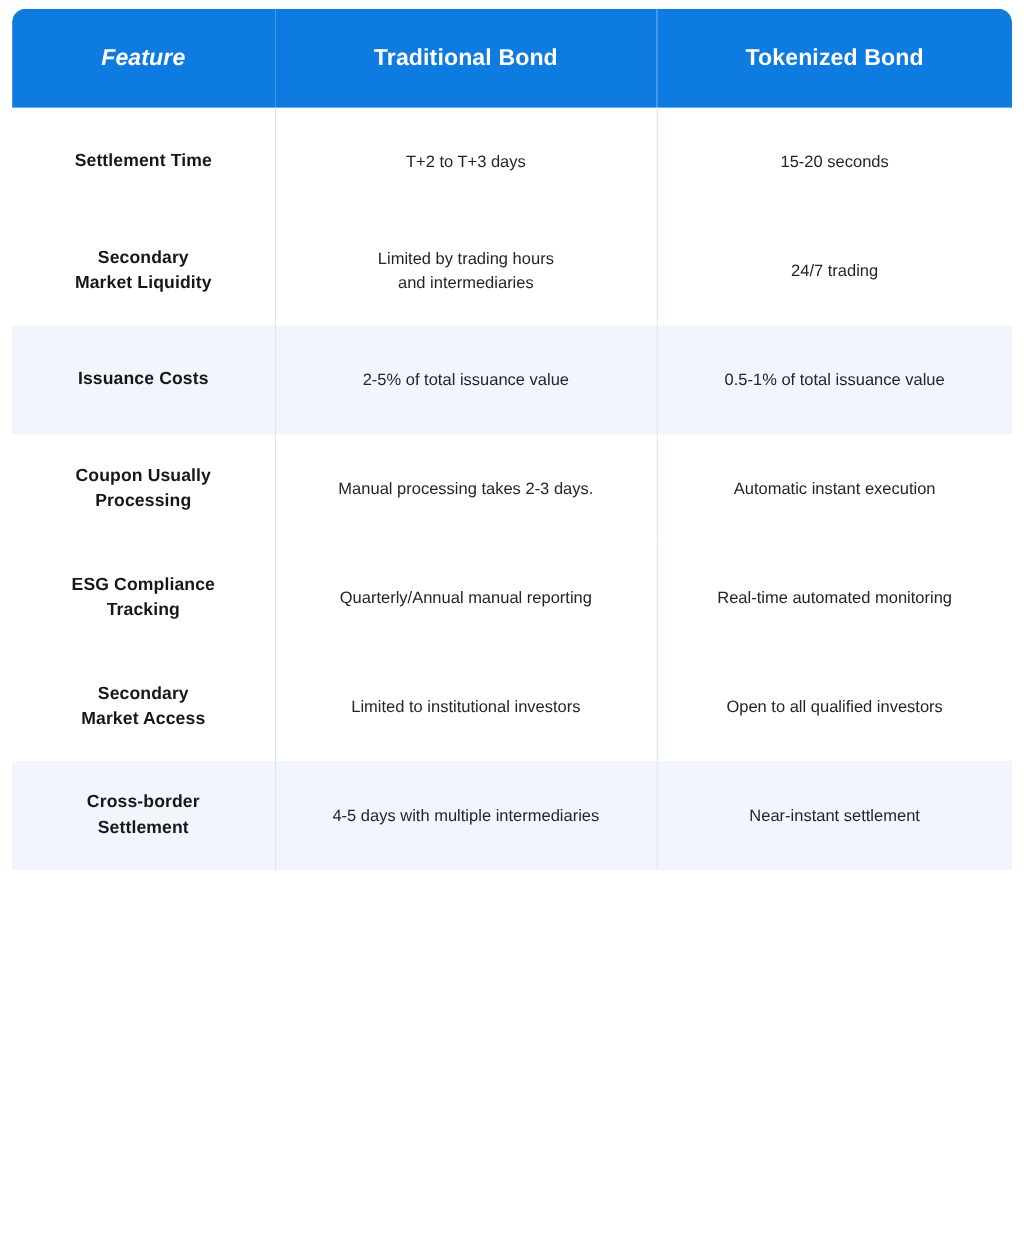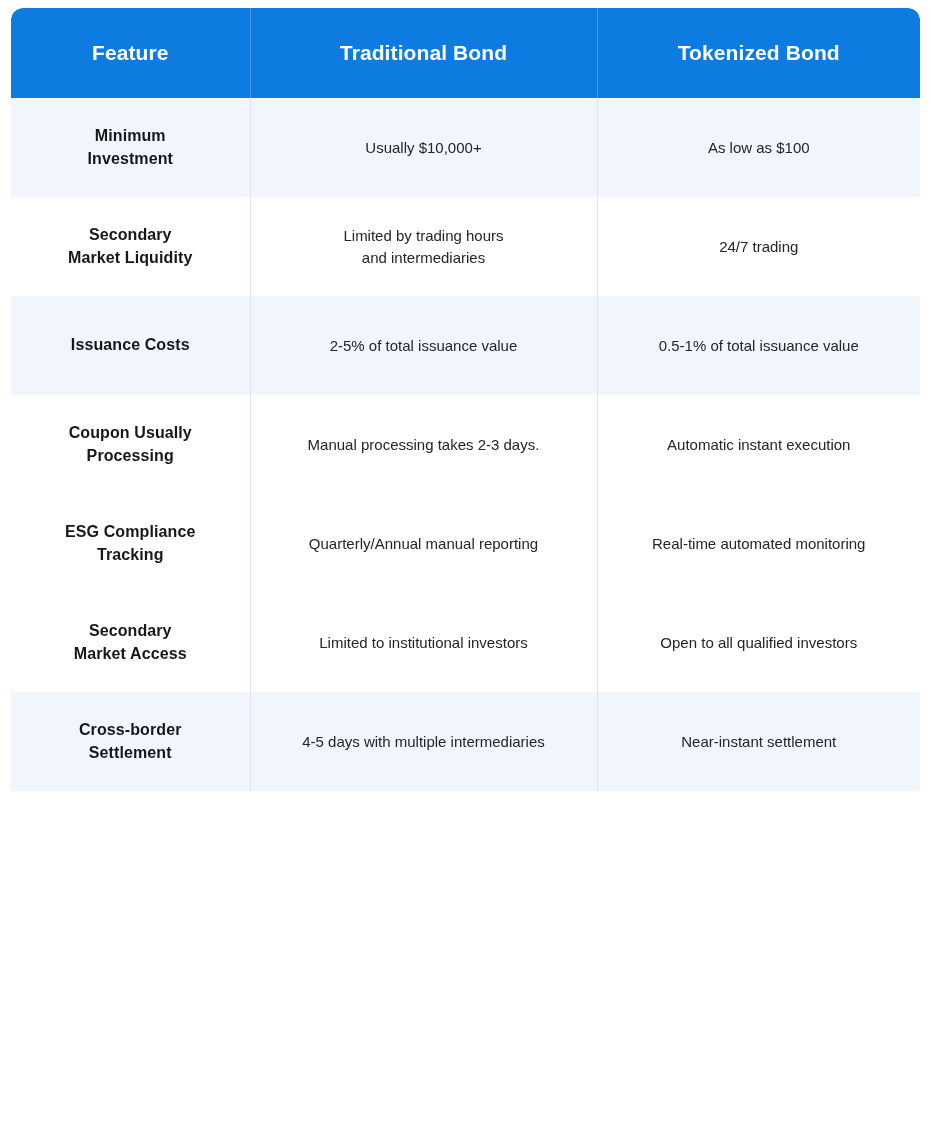--- a/index.html
+++ b/index.html
@@ -43,21 +43,21 @@
     font-size: 21px;
     font-weight: bold;
     letter-spacing: 0.1px;
     height: 90px;
     padding: 0 10px;
     text-align: center;
     vertical-align: middle;
     border: 0;
     box-sizing: border-box;
   }
-  .comparison-table thead th.th-feature  { border-radius: 12px 0 0 0; }
+  .comparison-table thead th.th-feature  { border-radius: 12px 0 0 0; font-style: italic; }
   .comparison-table thead th.th-token    { border-radius: 0 12px 0 0; margin-left: 21px; }
 
   .comparison-table thead th.th-trad,
   .comparison-table thead th.th-token {
     border-left: 1px solid rgba(255,255,255,0.22);
   }
 
   
   .comparison-table tbody tr.row-odd  td { background: #ffffff; }
   .comparison-table tbody tr.row-even td { background: #F1F6FD; }
@@ -102,30 +102,29 @@
       <col class="col-token">
     </colgroup>
     <thead>
       <tr>
         <th class="th-feature">Feature</th>
         <th class="th-trad">Traditional Bond</th>
         <th class="th-token">Tokenized Bond</th>
       </tr>
     </thead>
     <tbody id="table-body">
-        <tr class="row-even">
+        <tr class="row-odd">
           <td class="cell-feature">
-            <span class="cell-text">Minimum
-Investment</span>
+            <span class="cell-text">Settlement Time</span>
           </td>
           <td class="cell-trad">
-            <span class="cell-text">Usually $10,000+</span>
+            <span class="cell-text">T+2 to T+3 days</span>
           </td>
           <td class="cell-token">
-            <span class="cell-text">As low as $100</span>
+            <span class="cell-text">15-20 seconds</span>
           </td>
         </tr>
         <tr class="row-odd">
           <td class="cell-feature">
             <span class="cell-text">Secondary
 Market Liquidity</span>
           </td>
           <td class="cell-trad">
             <span class="cell-text">Limited by trading hours
 and intermediaries</span>

